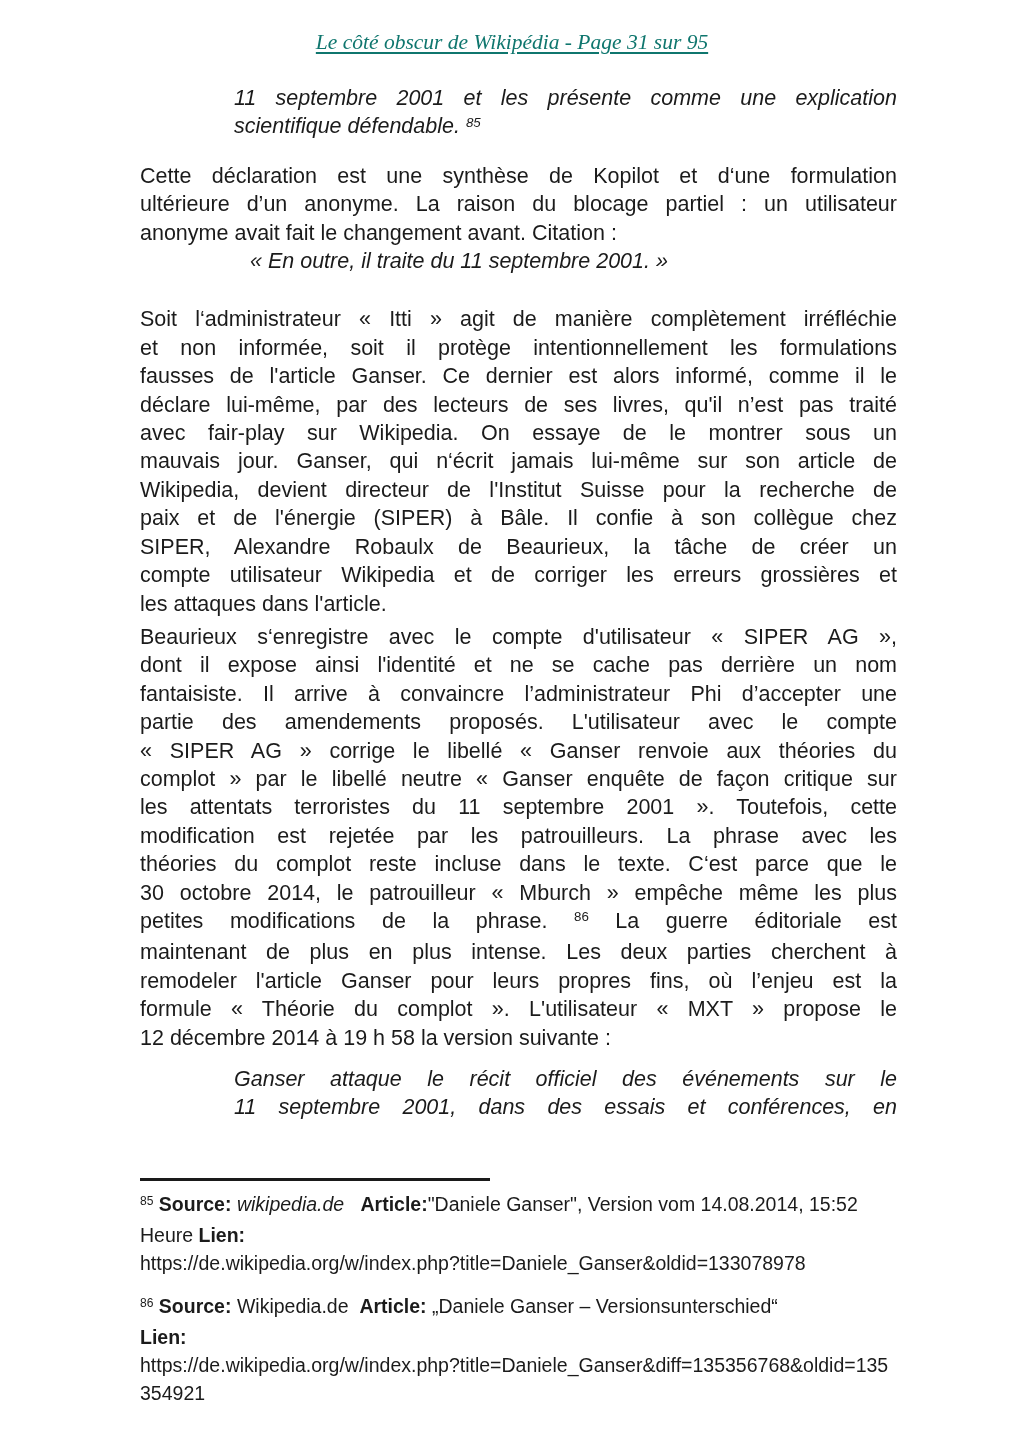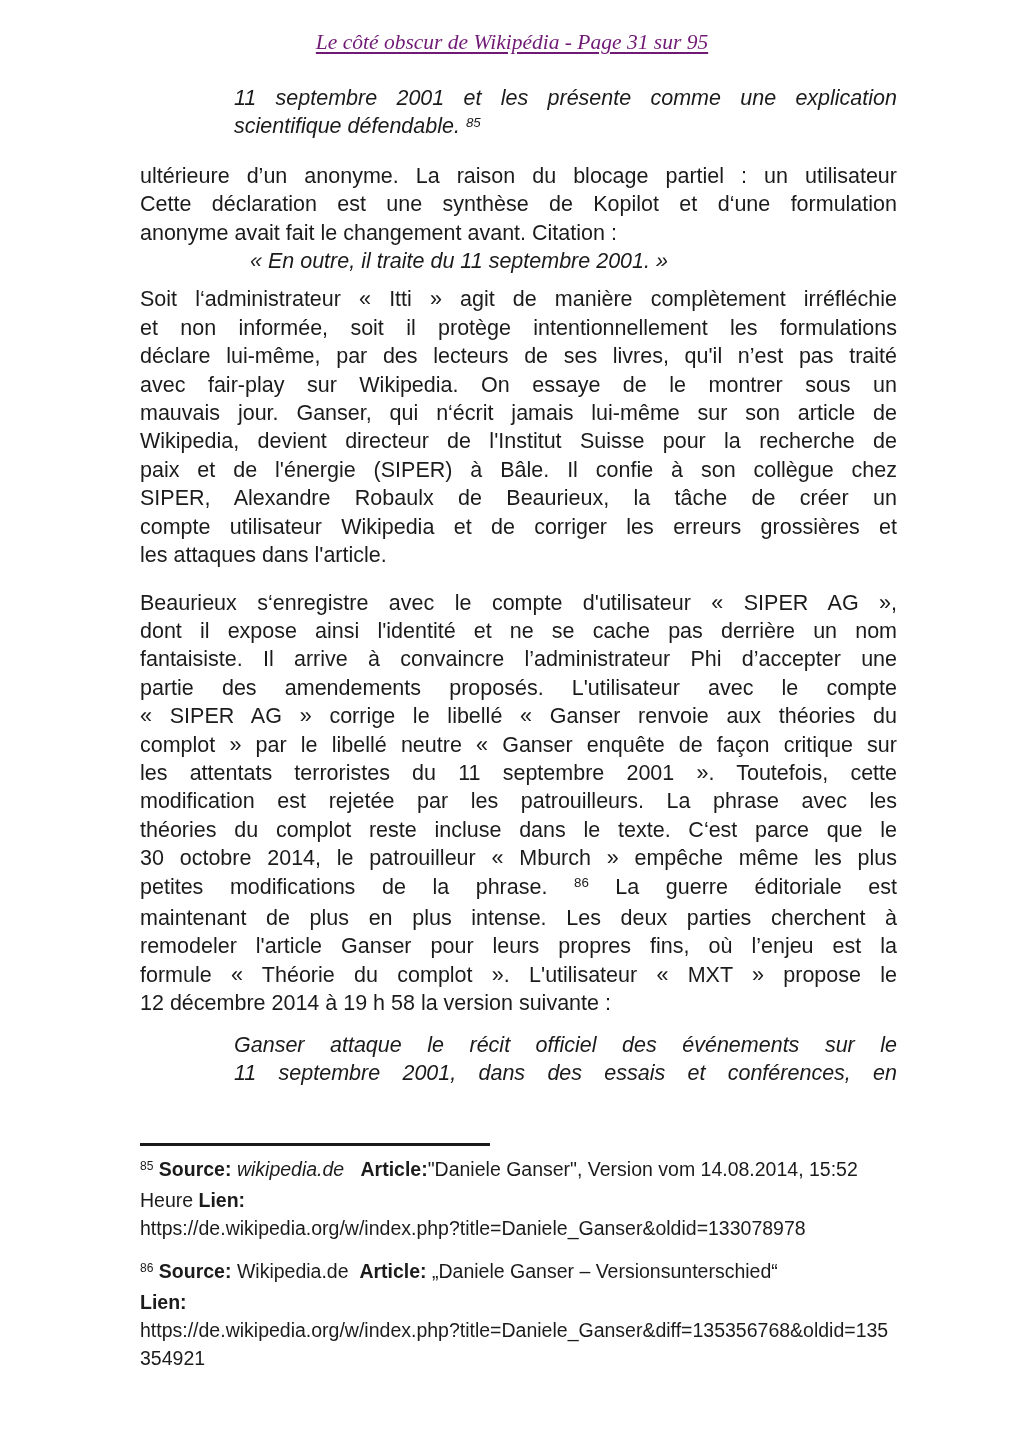--- a/index.html
+++ b/index.html
@@ -14,21 +14,21 @@
   }
   .header {
     position: absolute;
     top: 30px;
     left: 0;
     width: 100%;
     text-align: center;
     font-family: "Liberation Serif", serif;
     font-style: italic;
     font-size: 21.5px;
-    color: #701a75;
+    color: #0f766e;
   }
   .header .title-text {
     text-decoration: underline;
     text-underline-offset: 3px;
   }
   .content {
     position: absolute;
     left: 140px;
     top: 0;
     width: 757px;
@@ -41,22 +41,22 @@
   }
   .line.just {
     text-align: justify;
     text-align-last: justify;
   }
   .block.quote { margin-left: 94px; font-style: italic; }
   .block.quoteline { margin-left: 110px; font-style: italic; }
   .blk-block-quote-intro { margin-top: 84px; }
   .blk-paragraph-1 { margin-top: 18px; }
   .blk-citation-line { }
-  .blk-paragraph-2 { margin-top: 10px; }
-  .blk-paragraph-3 { margin-top: 19px; }
+  .blk-paragraph-2 { margin-top: 30px; }
+  .blk-paragraph-3 { margin-top: 5px; }
   .blk-block-quote-ganser { margin-top: 13px; }
   .sup {
     font-size: 0.62em;
     position: relative;
     top: -0.5em;
     letter-spacing: 0;
   }
   .b { font-weight: bold; }
   .i { font-style: italic; }
   .fn-divider {
@@ -80,30 +80,31 @@
     <span class="title-text">Le côté obscur de Wikipédia - Page 31 sur 95</span>
   </div>
 
   <div class="content">
     <div id="body-blocks">
         <div class="block quote blk-block-quote-intro">
           <div class="line just"><span>11 septembre 2001 et les présente comme une explication</span></div>
           <div class="line"><span>scientifique défendable. </span><span class="sup">85</span></div>
         </div>
         <div class="block para blk-paragraph-1">
+          <div class="line just"><span>Cette déclaration est une synthèse de Kopilot et d‘une formulation</span></div>
           <div class="line just"><span>ultérieure d’un anonyme. La raison du blocage partiel : un utilisateur</span></div>
-          <div class="line just"><span>Cette déclaration est une synthèse de Kopilot et d‘une formulation</span></div>
           <div class="line"><span>anonyme avait fait le changement avant. Citation :</span></div>
         </div>
         <div class="block quoteline blk-citation-line">
           <div class="line"><span>« En outre, il traite du 11 septembre 2001. »</span></div>
         </div>
         <div class="block para blk-paragraph-2">
           <div class="line just"><span>Soit l‘administrateur « Itti » agit de manière complètement irréfléchie</span></div>
           <div class="line just"><span>et non informée, soit il protège intentionnellement les formulations</span></div>
+          <div class="line just"><span>fausses de l'article Ganser. Ce dernier est alors informé, comme il le</span></div>
           <div class="line just"><span>déclare lui-même, par des lecteurs de ses livres, qu'il n’est pas traité</span></div>
           <div class="line just"><span>avec fair-play sur Wikipedia. On essaye de le montrer sous un</span></div>
           <div class="line just"><span>mauvais jour. Ganser, qui n‘écrit jamais lui-même sur son article de</span></div>
           <div class="line just"><span>Wikipedia, devient directeur de l'Institut Suisse pour la recherche de</span></div>
           <div class="line just"><span>paix et de l'énergie (SIPER) à Bâle. Il confie à son collègue chez</span></div>
           <div class="line just"><span>SIPER, Alexandre Robaulx de Beaurieux, la tâche de créer un</span></div>
           <div class="line just"><span>compte utilisateur Wikipedia et de corriger les erreurs grossières et</span></div>
           <div class="line"><span>les attaques dans l'article.</span></div>
         </div>
         <div class="block para blk-paragraph-3">

